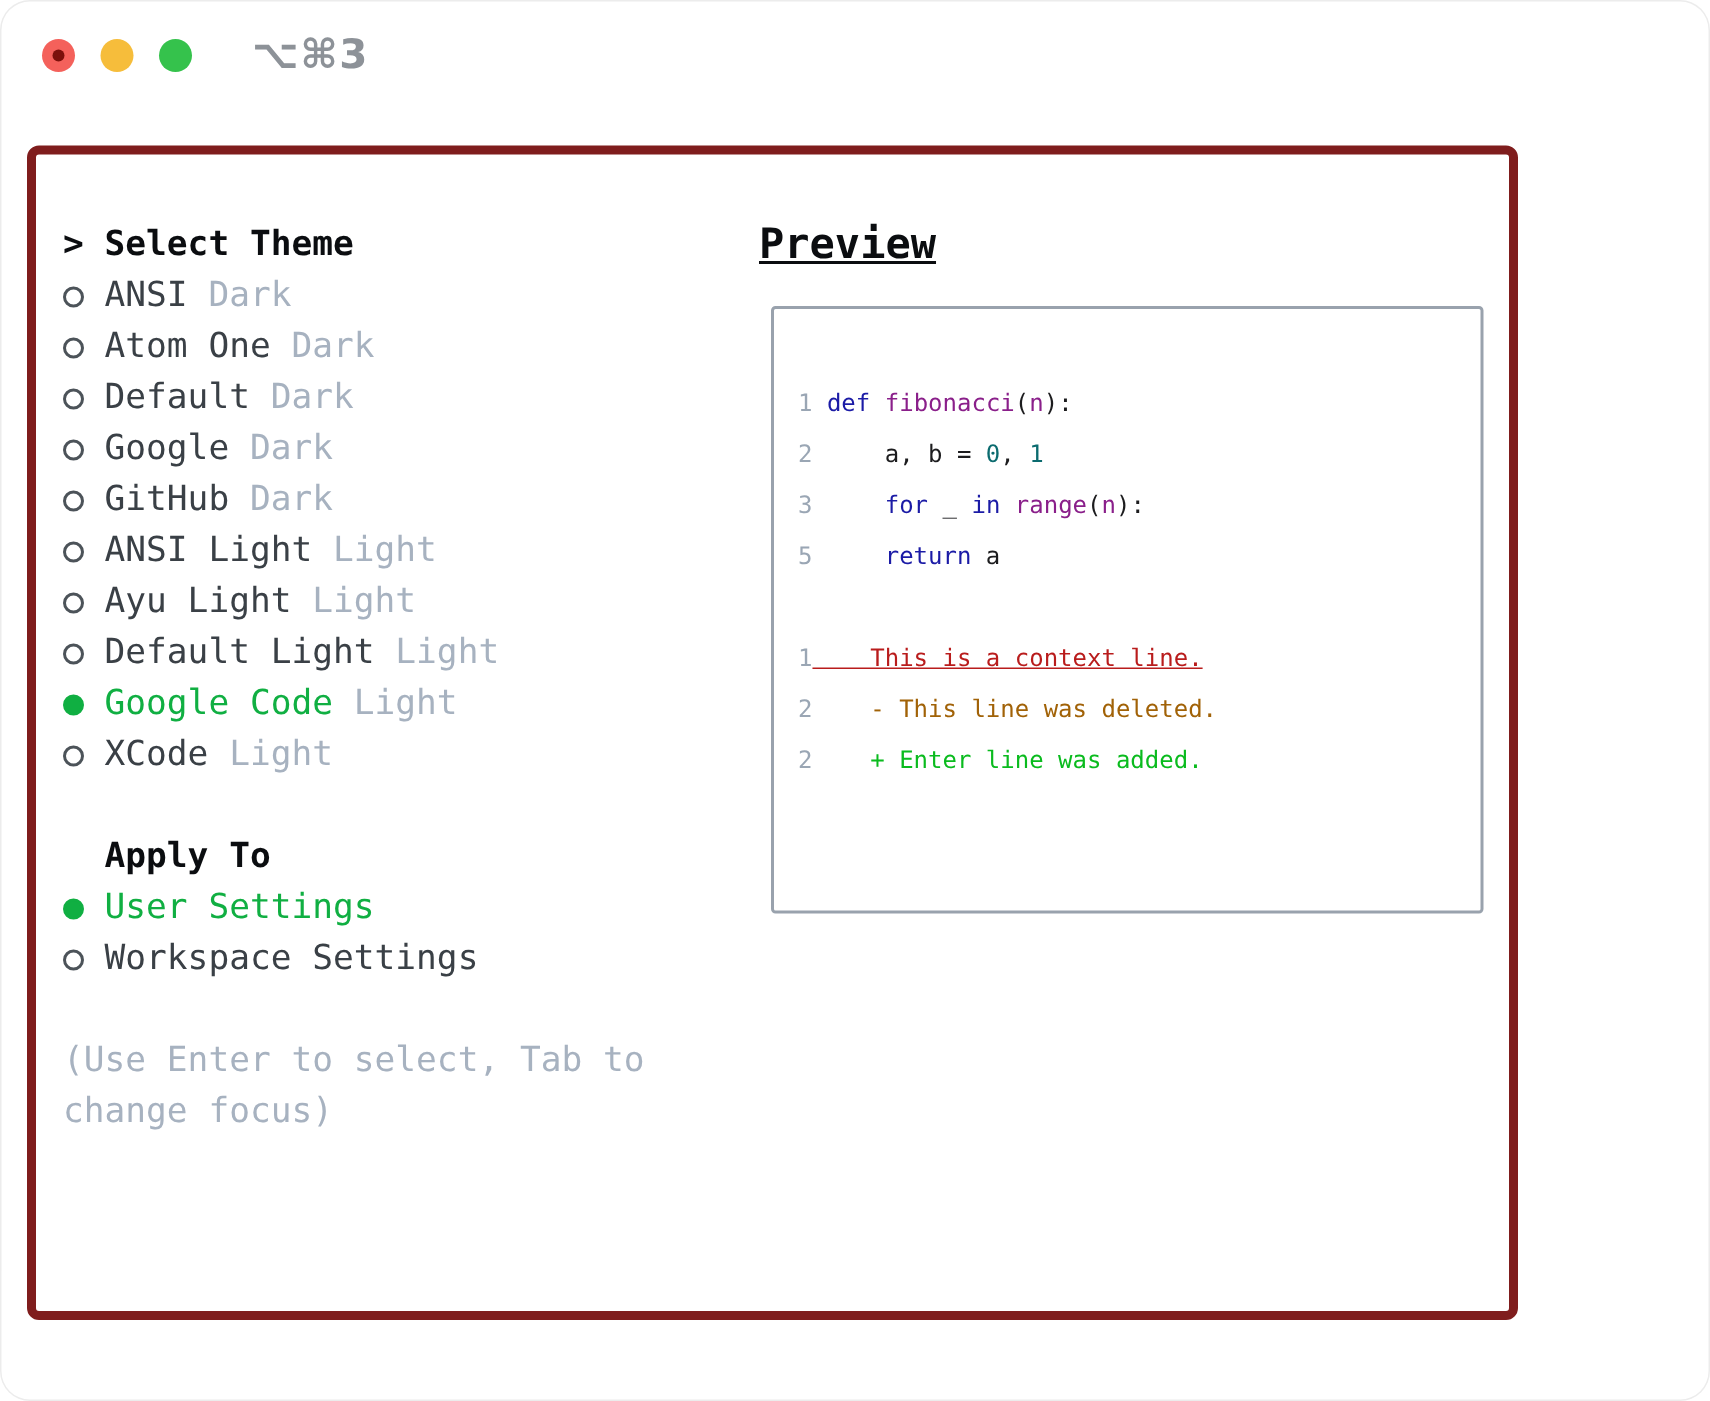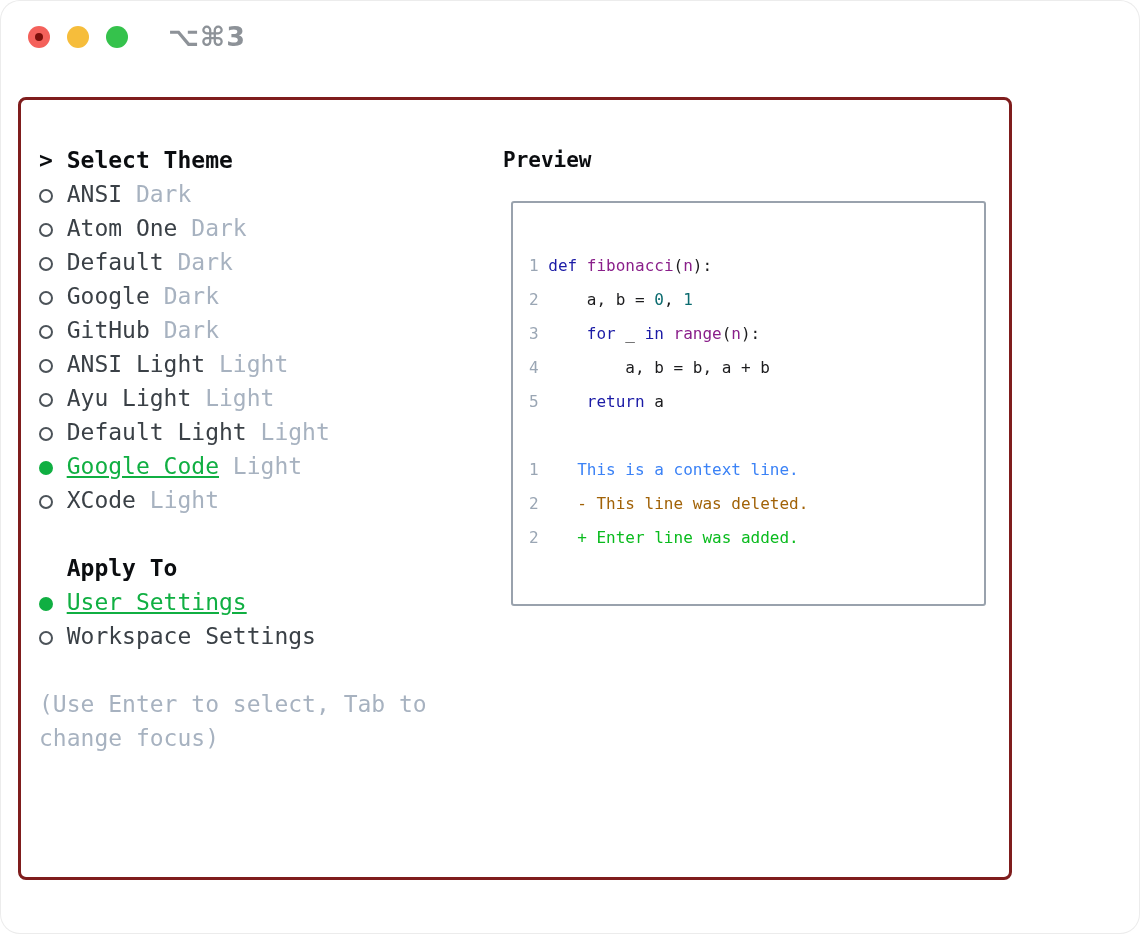--- a/index.html
+++ b/index.html
@@ -20,54 +20,54 @@
   .tl.green{left:106px;background:#35c24c;}
   .tl .dot{position:absolute;left:7px;top:7px;width:8px;height:8px;border-radius:50%;background:#7c100b;}
   .wtitle{
     position:absolute;left:168px;top:21px;height:32px;line-height:32px;
     font-family:"DejaVu Sans",sans-serif;font-weight:bold;font-size:27px;
     color:#8d9298;letter-spacing:1px;
   }
   
   .panel{
     position:absolute;left:18px;top:97px;width:994px;height:783px;
-    border:3px solid #7f1d1d;border-radius:8px;box-sizing:border-box;background:#fff;
+    border:6px solid #7f1d1d;border-radius:8px;box-sizing:border-box;background:#fff;
   }
   
   #left-col{position:absolute;left:18px;top:43px;font-size:23px;}
   .row{height:34px;line-height:34px;white-space:pre;color:#3a4046;}
   .mark{display:inline-block;width:2ch;}
   .prompt{font-weight:bold;color:#0b0d10;}
   .htxt{font-weight:bold;color:#0b0d10;}
   .cir{
     display:inline-block;width:14px;height:14px;box-sizing:border-box;
     border:2.5px solid #4c5359;border-radius:50%;vertical-align:-1px;
   }
   .cir.fill{background:#10af42;border-color:#10af42;}
   .nm{color:#3a4046;}
-  .row.sel .nm{color:#10af42;text-decoration:underline;}
+  .row.sel .nm{color:#10af42;}
   .tag{color:#a7b2c0;margin-left:1ch;}
   .row.help{color:#a7b2c0;}
   
   .pv-title{
     position:absolute;left:482px;top:43px;height:34px;line-height:34px;
-    font-size:21px;font-weight:bold;color:#0b0d10;
+    font-size:28px;font-weight:bold;color:#0b0d10;text-decoration:underline;
   }
   .pv-box{
     position:absolute;left:490px;top:101px;width:475px;height:405px;
     border:2px solid #99a2ad;border-radius:3px;box-sizing:border-box;
     padding:12px 6px 0 16px;overflow:hidden;background:#fff;
   }
   .cl{height:34px;line-height:34px;white-space:pre;font-size:16px;color:#1c1c1e;}
   .ln{color:#9aa6b4;}
   .tk{color:#1b1ba6;}
   .tf{color:#8a1f8a;}
   .tl2{color:#0b6b6f;}
   .tp{color:#1c1c1e;}
-  .ctx{color:#3b82f6;}
+  .ctx{color:#b91c1c;text-decoration:underline;}
   .del{color:#a16207;}
   .add{color:#0abb1e;}
 </style>
 </head>
 <body>
 
 <div class="window">
 
   <div class="titlebar">
     <span class="tl red">
@@ -98,21 +98,20 @@
         <div class="row"></div>
         <div class="row help"><span>(Use Enter to select, Tab to</span></div>
         <div class="row help"><span>change focus)</span></div>
       </div>
     <div class="pv-title">Preview</div>
     <div class="pv-box" id="pv-box">
         <div class="cl"></div>
         <div class="cl"><span class="ln">1</span><span class="tp"> </span><span class="tk">def</span><span class="tp"> </span><span class="tf">fibonacci</span><span class="tp">(</span><span class="tf">n</span><span class="tp">):</span></div>
         <div class="cl"><span class="ln">2</span><span class="tp">     a, b = </span><span class="tl2">0</span><span class="tp">, </span><span class="tl2">1</span></div>
         <div class="cl"><span class="ln">3</span><span class="tp">     </span><span class="tk">for</span><span class="tp"> _ </span><span class="tk">in</span><span class="tp"> </span><span class="tf">range</span><span class="tp">(</span><span class="tf">n</span><span class="tp">):</span></div>
-        <div class="cl"><span class="ln">4</span><span class="tp">         a, b = b, a + b</span></div>
         <div class="cl"><span class="ln">5</span><span class="tp">     </span><span class="tk">return</span><span class="tp"> a</span></div>
         <div class="cl"></div>
         <div class="cl"><span class="ln">1</span><span class="ctx">    This is a context line.</span></div>
         <div class="cl"><span class="ln">2</span><span class="del">    - This line was deleted.</span></div>
         <div class="cl"><span class="ln">2</span><span class="add">    + Enter line was added.</span></div>
       </div>
   </div>
 
 </div>
 

